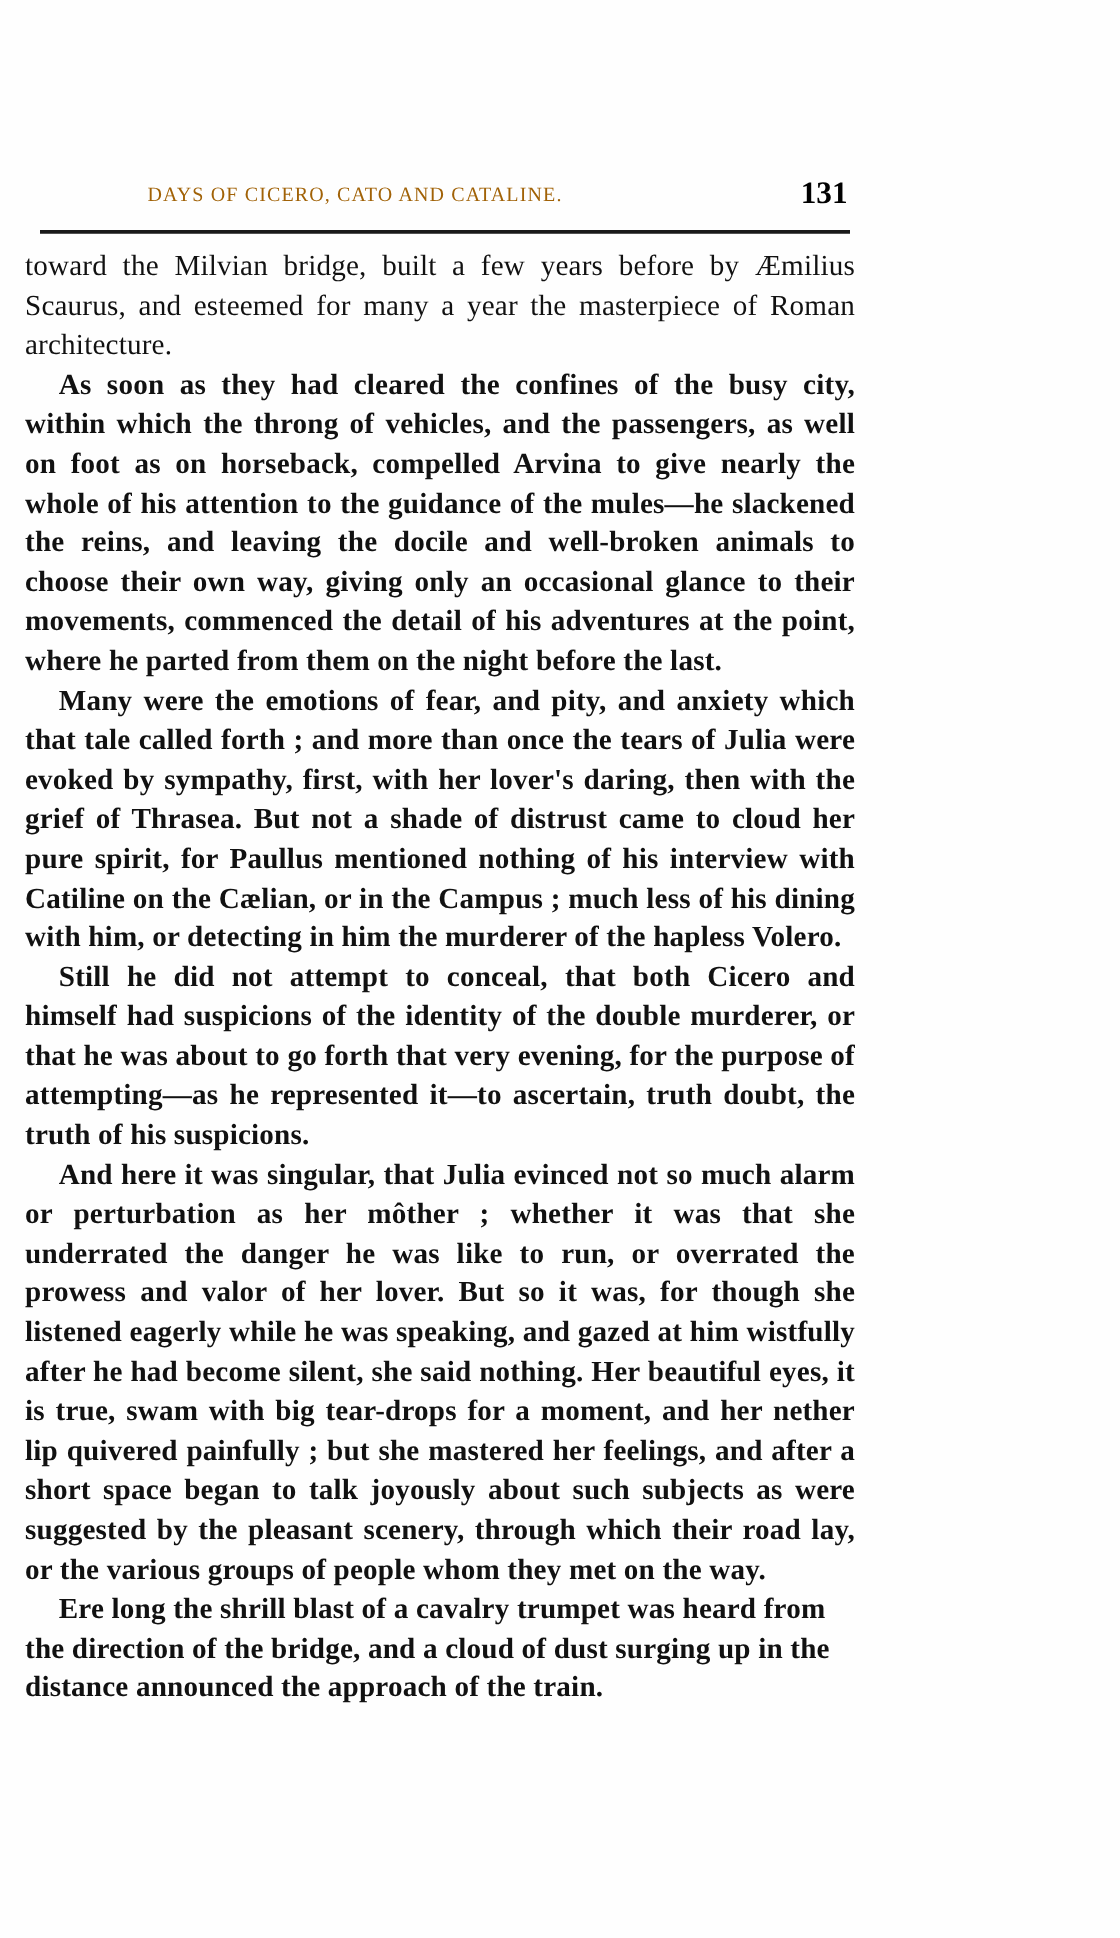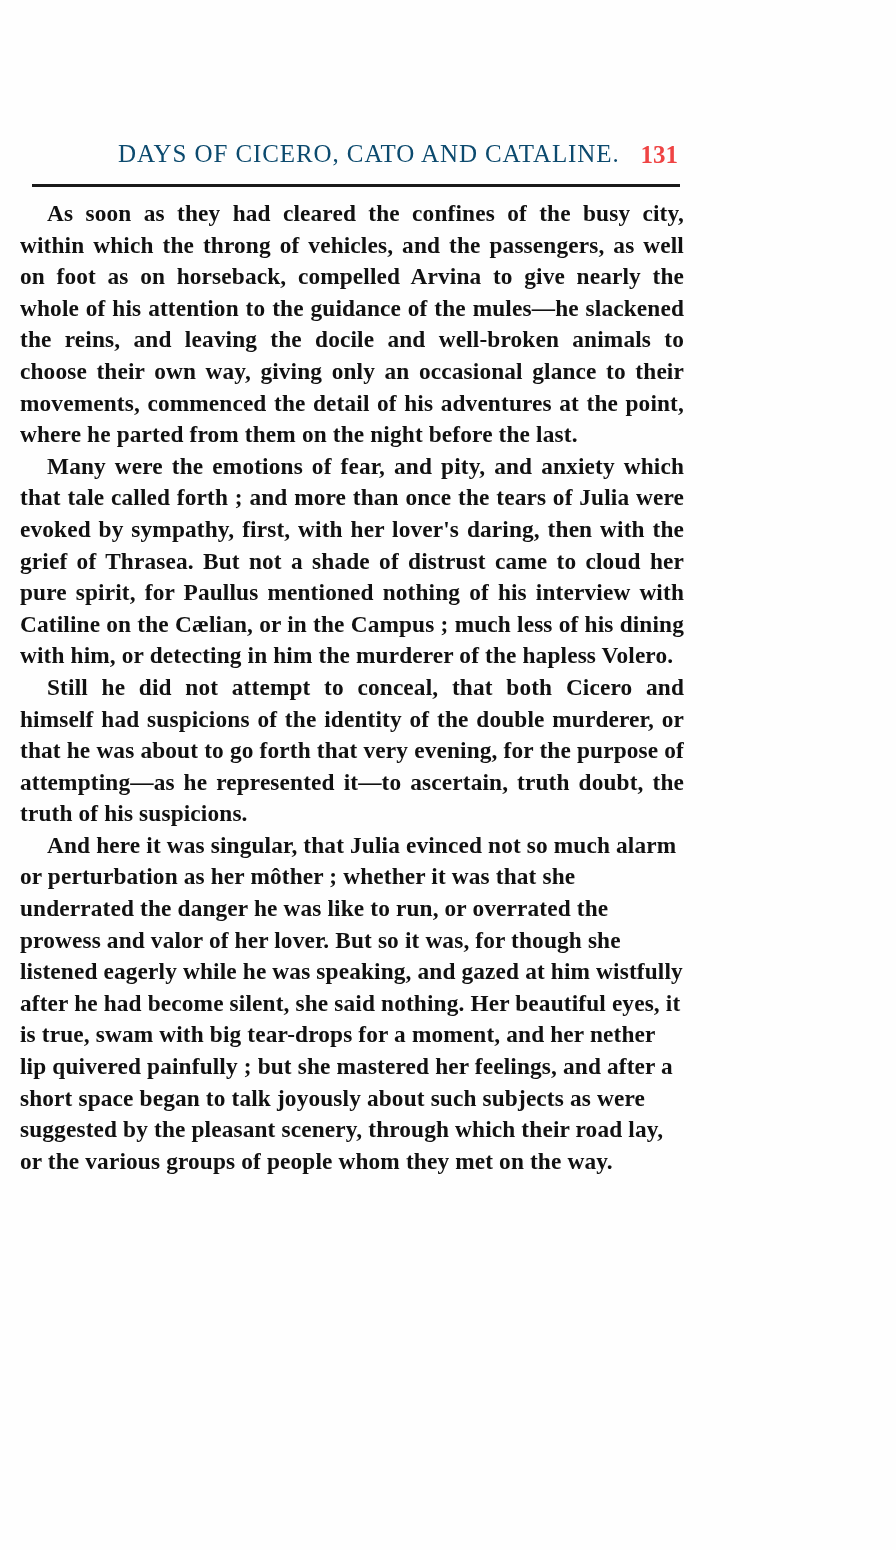--- a/index.html
+++ b/index.html
@@ -27,32 +27,32 @@
     position: absolute;
     left: 118px;
     top: 140px;
     width: 560px;
     display: flex;
     align-items: baseline;
     justify-content: space-between;
   }
   .running-head {
     font-family: "Liberation Serif", serif;
-    font-size: 25px;
+    font-size: 16px;
     letter-spacing: 0.9px;
     font-weight: 400;
-    color: #0c4a6e;
+    color: #a16207;
     white-space: nowrap;
     transform: scaleY(1.02);
   }
   .page-number {
     font-family: "Liberation Serif", serif;
     font-size: 25px;
     font-weight: bold;
-    color: #ef4444;
+    color: #000000;
     margin-left: 18px;
     position: relative;
     top: 1px;
   }
   .rule {
     position: absolute;
     left: 32px;
     top: 184px;
     width: 648px;
     height: 3px;
@@ -88,19 +88,21 @@
 <div class="page">
 
   <div class="header">
     <div class="running-head">DAYS OF CICERO, CATO AND CATALINE.</div>
     <div class="page-number">131</div>
   </div>
 
   <div class="rule"></div>
 
   <div class="body-text">
+    <p>toward the Milvian bridge, built a few years before by Æmilius Scaurus, and esteemed for many a year the masterpiece of Roman architecture.</p>
     <p class="indent">As soon as they had cleared the confines of the busy city, within which the throng of vehicles, and the passengers, as well on foot as on horseback, compelled Arvina to give nearly the whole of his attention to the guidance of the mules—he slackened the reins, and leaving the docile and well-broken animals to choose their own way, giving only an occasional glance to their movements, commenced the detail of his adventures at the point, where he parted from them on the night before the last.</p>
     <p class="indent">Many were the emotions of fear, and pity, and anxiety which that tale called forth ; and more than once the tears of Julia were evoked by sympathy, first, with her lover's daring, then with the grief of Thrasea. But not a shade of distrust came to cloud her pure spirit, for Paullus mentioned nothing of his interview with Catiline on the Cælian, or in the Campus ; much less of his dining with him, or detecting in him the murderer of the hapless Volero.</p>
     <p class="indent">Still he did not attempt to conceal, that both Cicero and himself had suspicions of the identity of the double murderer, or that he was about to go forth that very evening, for the purpose of attempting—as he represented it—to ascertain, truth doubt, the truth of his suspicions.</p>
     <p class="indent">And here it was singular, that Julia evinced not so much alarm or perturbation as her môther ; whether it was that she underrated the danger he was like to run, or overrated the prowess and valor of her lover. But so it was, for though she listened eagerly while he was speaking, and gazed at him wistfully after he had become silent, she said nothing. Her beautiful eyes, it is true, swam with big tear-drops for a moment, and her nether lip quivered painfully ; but she mastered her feelings, and after a short space began to talk joyously about such subjects as were suggested by the pleasant scenery, through which their road lay, or the various groups of people whom they met on the way.</p>
+    <p class="indent">Ere long the shrill blast of a cavalry trumpet was heard from the direction of the bridge, and a cloud of dust surging up in the distance announced the approach of the train.</p>
   </div>
 
 </div>
 
 </body></html>

